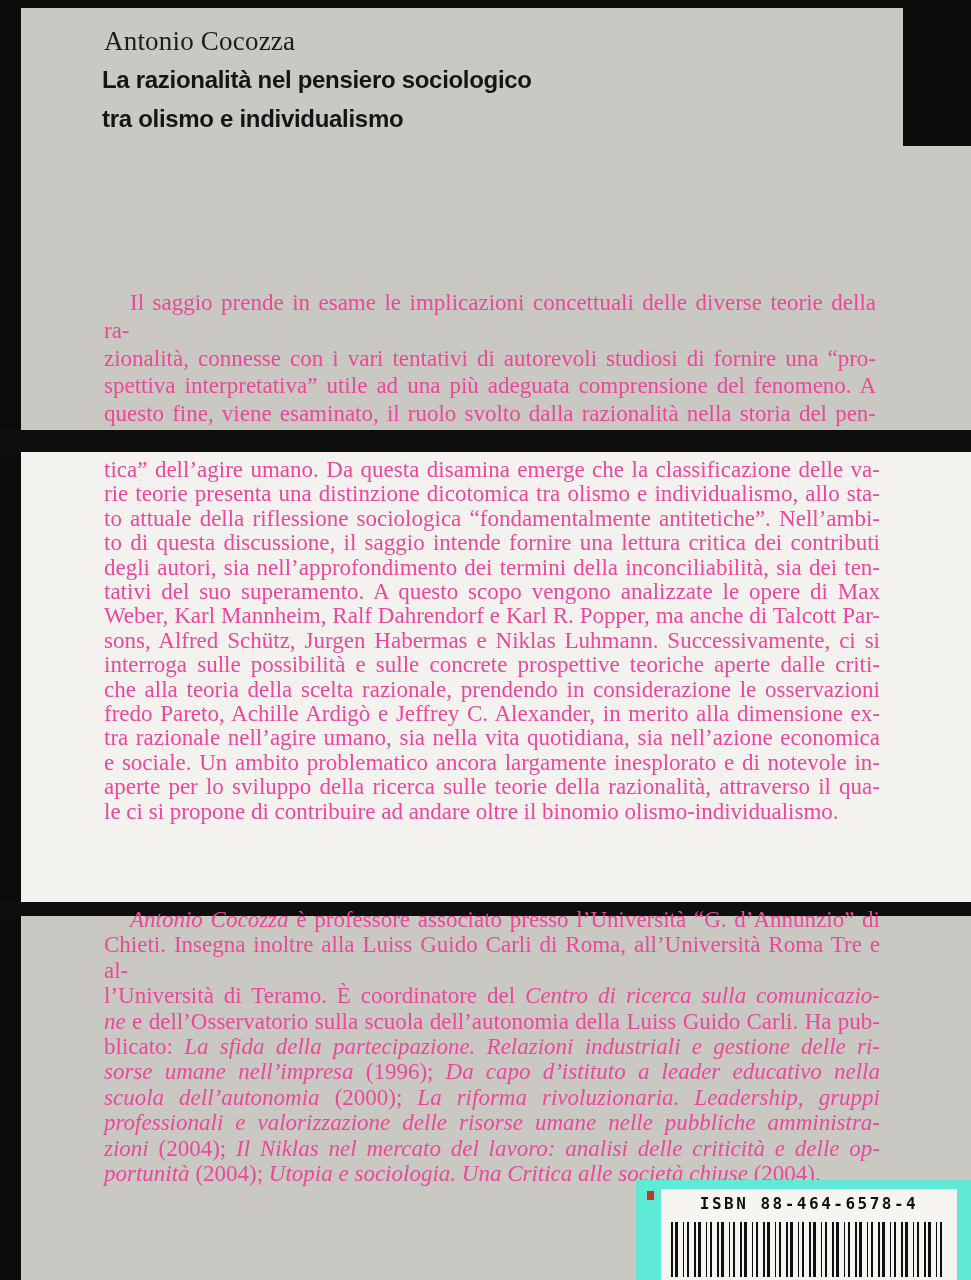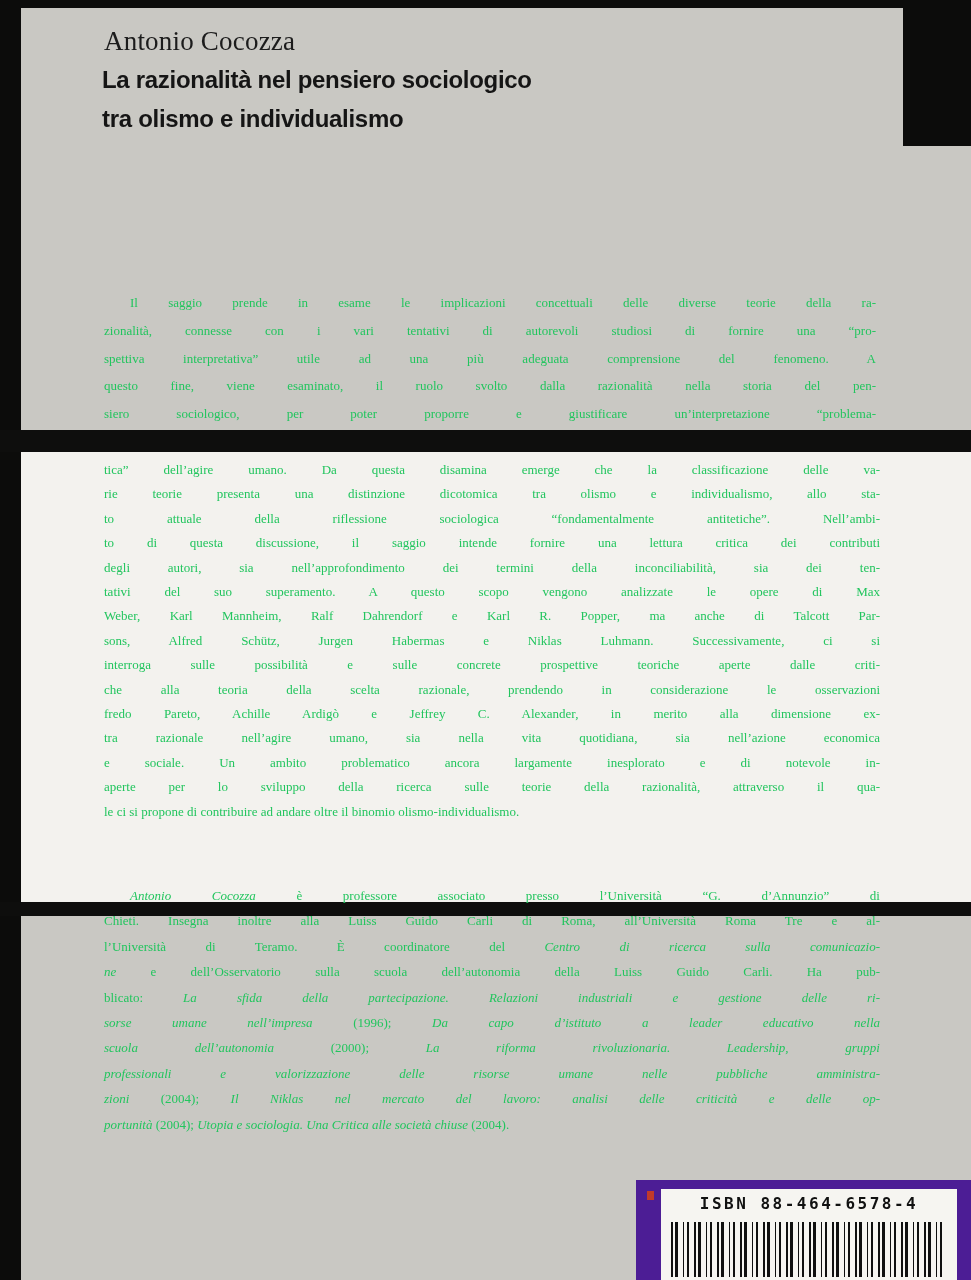--- a/index.html
+++ b/index.html
@@ -22,32 +22,32 @@
   .author {
     position:absolute; left:104px; top:26px;
     font-size:27px; color:#1c1c1c; letter-spacing:0.2px;
   }
   .title {
     position:absolute; left:102px; top:60px;
     font-family:"Liberation Sans", sans-serif; font-weight:bold;
     font-size:24px; line-height:39px; color:#151515; letter-spacing:-0.3px;
   }
 
-  .textblock { position:absolute; color:#22c55e; font-size:13px; }
+  .textblock { position:absolute; color:#ec4899; font-size:23px; }
   .syn-top { left:104px; top:289px; width:772px; line-height:27.8px; }
   .syn-mid { left:104px; top:458px; width:776px; line-height:24.4px; }
-  .bio     { left:104px; top:883px; width:776px; line-height:25.4px; }
+  .bio     { left:104px; top:907px; width:776px; line-height:25.4px; }
 
   .tline { text-align:justify; text-align-last:justify; }
   .tline.tlast { text-align-last:left; }
   .syn-top .tline:first-child, .bio .tline:first-child { text-indent:26px; }
   .it { font-style:italic; }
 
   
-  .isbn-block { position:absolute; left:636px; top:1180px; width:335px; height:100px; background:#4c1d95; }
+  .isbn-block { position:absolute; left:636px; top:1180px; width:335px; height:100px; background:#5eead4; }
   .isbn-red { position:absolute; left:11px; top:11px; width:7px; height:9px; background:#c03a2b; }
   .isbn-box { position:absolute; left:25px; top:9px; width:296px; bottom:0; background:#f6f5f1; }
   .isbn-label {
     font-family:"DejaVu Sans Mono", monospace; font-weight:bold;
     font-size:16px; letter-spacing:2.5px; text-align:center;
     padding-top:5px; color:#111;
   }
   .barcode {
     position:absolute; left:10px; right:10px; top:33px; bottom:3px;
     background: repeating-linear-gradient(90deg,

